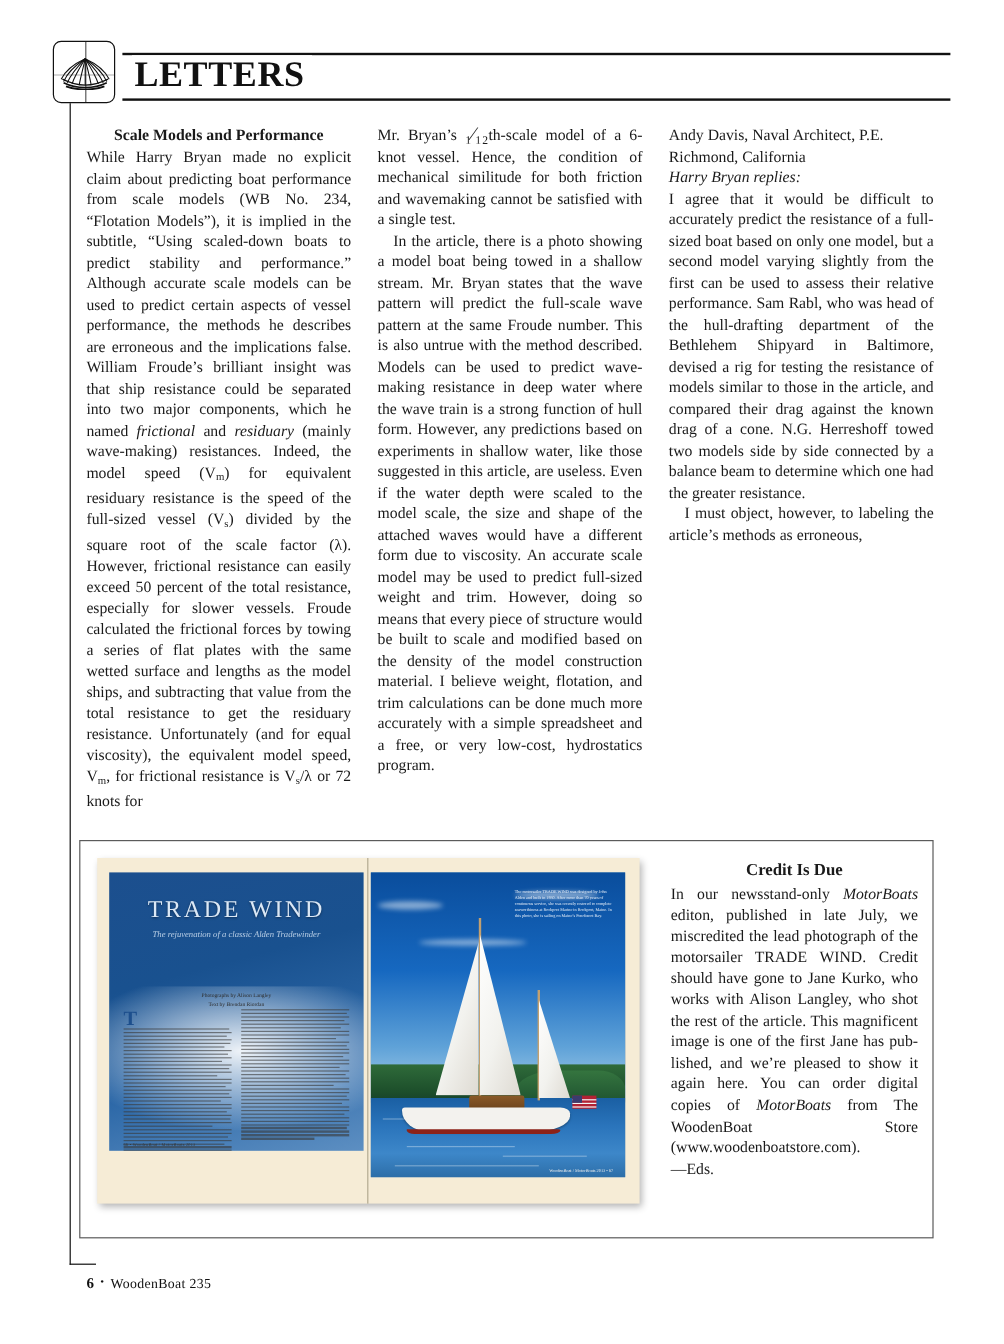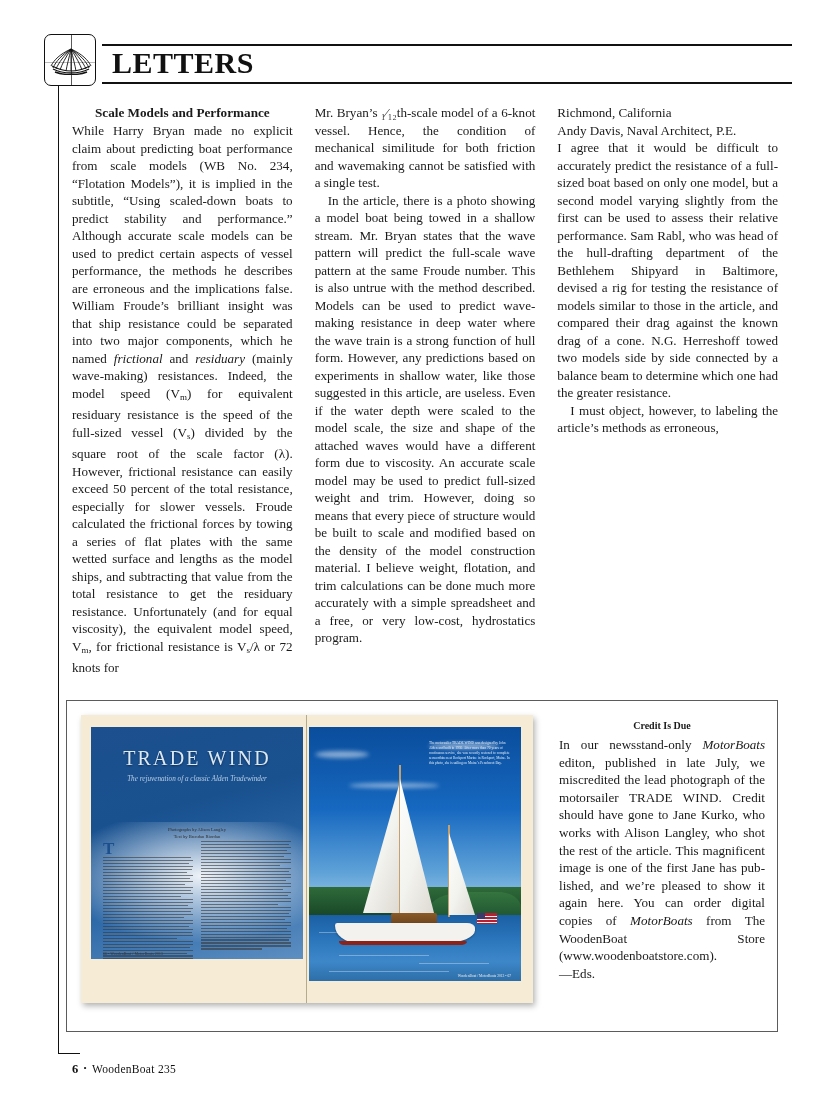--- a/index.html
+++ b/index.html
@@ -104,21 +104,21 @@
     margin: 0;
   }
   .replies-head {
     font-style: italic;
     font-size: 13.1px;
     line-height: 17.5px;
     margin: 14px 0 0 0;
   }
   em { font-style: italic; }
   sub { font-size: 9px; vertical-align: -2px; }
-  .frac { font-size: 13px; }
+  .frac { font-size: 16px; }
 
   
   #lower-box {
     position: absolute;
     left: 66px; top: 700px;
     width: 712px; height: 332px;
     border: 1.1px solid #5b5b5b;
     background: #fff;
   }
 
@@ -220,21 +220,21 @@
   }
 
   
   #credit-col {
     position: absolute;
     left: 492px; top: 16px;
     width: 206px;
   }
   #credit-col h3 {
     margin: 0 0 2px 0;
-    font-size: 10px; font-weight: 700; text-align:center; line-height: 17px;
+    font-size: 14px; font-weight: 700; text-align:center; line-height: 17px;
   }
   #credit-col p {
     margin: 0;
     font-size: 13.1px; line-height: 17.6px; text-align: justify;
   }
   #credit-sign { text-align: right; font-size: 13.1px; line-height:17.6px; margin:0; }
 
   
   #footer {
     position: absolute;
@@ -288,22 +288,23 @@
     <h3 class="letter-head">Scale Models and Performance</h3>
     <p class="noindent">While Harry Bryan made no explicit claim about predicting boat performance from scale models (WB&nbsp;No.&nbsp;234, “Flotation Models”), it is implied in the subtitle, “Using scaled-down boats to predict sta­bility and performance.” Although accurate scale models can be used to predict certain aspects of ves­sel performance, the methods he describes are erroneous and the implications false. William Froude’s brilliant insight was that ship resis­tance could be separated into two major components, which he named <em>frictional</em> and <em>residuary</em> (mainly wave-making) resistances. Indeed, the model speed (V<sub>m</sub>) for equivalent residuary resistance is the speed of the full-sized vessel (V<sub>s</sub>) divided by the square root of the scale factor (λ). However, frictional resistance can easily exceed 50 percent of the total resistance, especially for slower vessels. Froude calculated the fric­tional forces by towing a series of flat plates with the same wetted surface and lengths as the model ships, and subtracting that value from the total resistance to get the residuary resistance. Unfortunately (and for equal viscosity), the equiva­lent model speed, V<sub>m</sub>, for frictional resistance is V<sub>s</sub>/λ or 72 knots for</p>
   </div>
 
   <div class="col">
     <p class="noindent">Mr.&nbsp;Bryan’s <span class="frac">₁⁄₁₂</span>th-scale model of a 6-knot vessel. Hence, the condition of mechanical similitude for both friction and wavemaking cannot be satisfied with a single test.</p>
     <p class="indent">In the article, there is a photo showing a model boat being towed in a shallow stream. Mr.&nbsp;Bryan states that the wave pattern will predict the full-scale wave pattern at the same Froude number. This is also untrue with the method described. Models can be used to predict wave-making resistance in deep water where the wave train is a strong function of hull form. However, any predictions based on experi­ments in shallow water, like those suggested in this article, are useless. Even if the water depth were scaled to the model scale, the size and shape of the attached waves would have a different form due to viscos­ity. An accurate scale model may be used to predict full-sized weight and trim. However, doing so means that every piece of structure would be built to scale and modified based on the density of the model con­struction material. I believe weight, flotation, and trim calculations can be done much more accurately with a simple spreadsheet and a free, or very low-cost, hydrostatics program.</p>
   </div>
 
   <div class="col">
+    <p class="sig">Andy Davis, Naval Architect, P.E.</p>
     <p class="sig">Richmond, California</p>
-    <p class="sig">Andy Davis, Naval Architect, P.E.</p>
+    <p class="replies-head">Harry Bryan replies:</p>
     <p class="noindent">I agree that it would be difficult to accurately predict the resistance of a full-sized boat based on only one model, but a second model varying slightly from the first can be used to assess their relative performance. Sam Rabl, who was head of the hull-drafting department of the Bethle­hem Shipyard in Baltimore, devised a rig for testing the resistance of models similar to those in the article, and compared their drag against the known drag of a cone. N.G.&nbsp;Herre­shoff towed two models side by side connected by a balance beam to determine which one had the greater resistance.</p>
     <p class="indent">I must object, however, to labeling the article’s methods as erroneous,</p>
   </div>
 </div>
 
 <div id="lower-box">
 
   <div id="spread">
     <div class="gutter"></div>
 

